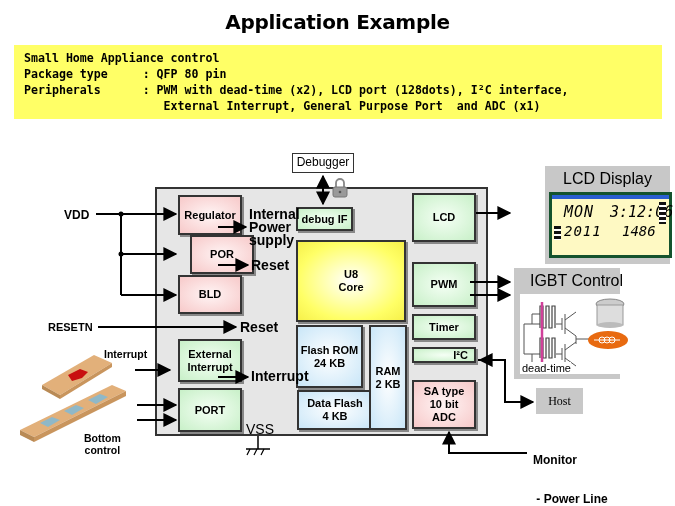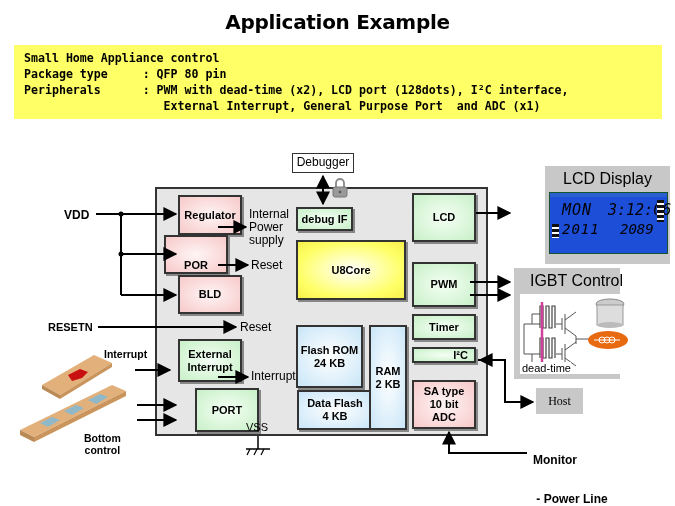--- a/index.html
+++ b/index.html
@@ -10,21 +10,21 @@
   .infobox { left:14px; top:45px; width:648px; height:74px; background:#ffff66; box-sizing:border-box; padding:5px 16px 0 10px;
              font-family:"DejaVu Sans Mono", monospace; font-weight:bold; font-size:11.6px; line-height:16px; }
   .infobox .row { white-space:pre; }
   .chip { left:155px; top:187px; width:333px; height:249px; background:#e6e6e6; border:2px solid #333; box-sizing:border-box; }
   .blk { position:absolute; box-sizing:border-box; border:2px solid #333; display:flex; align-items:center; justify-content:center;
          text-align:center; font-weight:bold; font-size:11px; line-height:13px; box-shadow:2px 2px 0 #888; }
   .pink { background:radial-gradient(ellipse at center, #fff5f5 0%, #f7c9c9 100%); }
   .green { background:radial-gradient(ellipse at center, #f5fff5 0%, #c8f0c8 100%); }
   .yellow { background:radial-gradient(ellipse at center, #ffffff 0%, #ffff66 70%, #f6f04a 100%); }
   .blue { background:radial-gradient(ellipse at center, #ffffff 0%, #c9e6f8 100%); }
-  .lbl { position:absolute; font-weight:normal; font-size:12px; line-height:13px; white-space:nowrap; }
+  .lbl { position:absolute; font-weight:bold; font-size:14px; line-height:13px; white-space:nowrap; }
   .ext { position:absolute; font-weight:bold; font-size:11px; }
   .graybox { position:absolute; background:#c8c8c8; box-sizing:border-box; }
   svg.wires { position:absolute; left:0; top:0; }
 </style>
 </head>
 <body>
 
 <div class="abs title">Application Example</div>
 
 <div class="abs infobox">
@@ -32,38 +32,38 @@
   <div class="row">Package type     : QFP 80 pin</div>
   <div class="row">Peripherals      : PWM with dead-time (x2), LCD port (128dots), I²C interface,</div>
   <div class="row">                    External Interrupt, General Purpose Port  and ADC (x1)</div>
 </div>
 
 <div class="abs chip"></div>
 
 <div class="blk pink" style="left:178px;top:195px;width:64px;height:40px;">
   <span>Regulator</span>
 </div>
-<div class="blk pink" style="left:164px;top:235px;width:64px;height:39px;align-items:flex-end;">
+<div class="blk pink" style="left:190px;top:235px;width:64px;height:39px;">
   <span>POR</span>
 </div>
 <div class="blk pink" style="left:178px;top:275px;width:64px;height:39px;">
   <span>BLD</span>
 </div>
 <div class="blk green" style="left:178px;top:339px;width:64px;height:43px;flex-direction:column;">
   <span>External</span>
   <span>Interrupt</span>
 </div>
-<div class="blk green" style="left:178px;top:388px;width:64px;height:44px;margin-left:17px;">
+<div class="blk green" style="left:178px;top:388px;width:64px;height:44px;">
   <span>PORT</span>
 </div>
 
 <div class="blk green" style="left:296px;top:207px;width:57px;height:24px;">
   <span>debug IF</span>
 </div>
-<div class="blk yellow" style="left:296px;top:240px;width:110px;height:60px;flex-direction:row;">
+<div class="blk yellow" style="left:296px;top:240px;width:110px;height:82px;flex-direction:column;">
   <span>U8</span>
   <span>Core</span>
 </div>
 <div class="blk blue" style="left:296px;top:325px;width:67px;height:63px;flex-direction:column;">
   <span>Flash ROM</span>
   <span>24 KB</span>
 </div>
 <div class="blk blue" style="left:297px;top:390px;width:76px;height:40px;flex-direction:column;">
   <span>Data Flash</span>
   <span>4 KB</span>
@@ -92,21 +92,21 @@
 </div>
 
 <div class="lbl" style="left:249px;top:208px;">
   <div>Internal</div>
   <div>Power</div>
   <div>supply</div>
 </div>
 <div class="lbl" style="left:251px;top:259px;">Reset</div>
 <div class="lbl" style="left:240px;top:321px;">Reset</div>
 <div class="lbl" style="left:251px;top:370px;">Interrupt</div>
-<div class="abs" style="left:246px;top:421px;font-size:11px;">VSS</div>
+<div class="abs" style="left:246px;top:421px;font-size:14px;">VSS</div>
 
 <div class="abs" style="left:292px;top:153px;width:62px;height:20px;border:1.5px solid #333;box-sizing:border-box;background:#fff;font-size:12px;text-align:center;line-height:17px;">
   <span>Debugger</span>
 </div>
 <div class="ext" style="left:64px;top:208px;font-size:12px;">VDD</div>
 <div class="ext" style="left:48px;top:321px;">RESETN</div>
 <div class="ext" style="left:104px;top:348px;font-size:10.5px;">Interrupt</div>
 <div class="ext" style="left:84px;top:432px;font-size:10.5px;line-height:12px;text-align:center;">
   <div>Bottom</div>
   <div>control</div>
@@ -114,26 +114,26 @@
 
 <div class="ext" style="left:533px;top:428px;font-size:12px;line-height:13px;white-space:pre;">
   <div>Monitor</div>
   <div> - Power Line</div>
   
   
 </div>
 
 <div class="graybox" style="left:514px;top:166px;width:125px;height:98px;margin-left:31px;">
   <div style="position:absolute;left:0;top:4px;width:125px;text-align:center;font-size:16px;">LCD Display</div>
-  <div style="position:absolute;left:4px;top:26px;width:117px;height:60px;background:#1d4ed8;border:1px solid #14532d;">
+  <div style="position:absolute;left:4px;top:26px;width:117px;height:60px;background:#fef9c3;border:3px solid #14532d;">
     <div style="height:4px;background:#2a5fd0;"></div>
     <div style="position:absolute;left:12px;top:8px;font-family:'DejaVu Sans Mono',monospace;font-style:italic;font-size:15px;letter-spacing:1px;">MON</div>
     <div style="position:absolute;left:58px;top:8px;font-family:'DejaVu Sans Mono',monospace;font-style:italic;font-size:15px;">3:12:06</div>
     <div style="position:absolute;left:12px;top:28px;font-family:'DejaVu Sans Mono',monospace;font-style:italic;font-size:14px;letter-spacing:1px;">2011</div>
-    <div style="position:absolute;left:70px;top:28px;font-family:'DejaVu Sans Mono',monospace;font-style:italic;font-size:14px;">2089</div>
+    <div style="position:absolute;left:70px;top:28px;font-family:'DejaVu Sans Mono',monospace;font-style:italic;font-size:14px;">1486</div>
     <div style="position:absolute;left:107px;top:7px;width:7px;height:22px;background:repeating-linear-gradient(#111 0 3px,#fff 3px 5px);"></div>
     <div style="position:absolute;left:2px;top:31px;width:7px;height:14px;background:repeating-linear-gradient(#111 0 3px,#fff 3px 5px);"></div>
   </div>
 </div>
 
 <div class="graybox" style="left:514px;top:268px;width:106px;height:111px;">
   <div style="position:absolute;left:0;top:4px;width:125px;text-align:center;font-size:16px;">IGBT Control</div>
   <div style="position:absolute;left:6px;top:26px;width:112px;height:80px;background:#fff;">
     <svg width="112" height="80">
       <g stroke="#555" fill="none" stroke-width="1">

